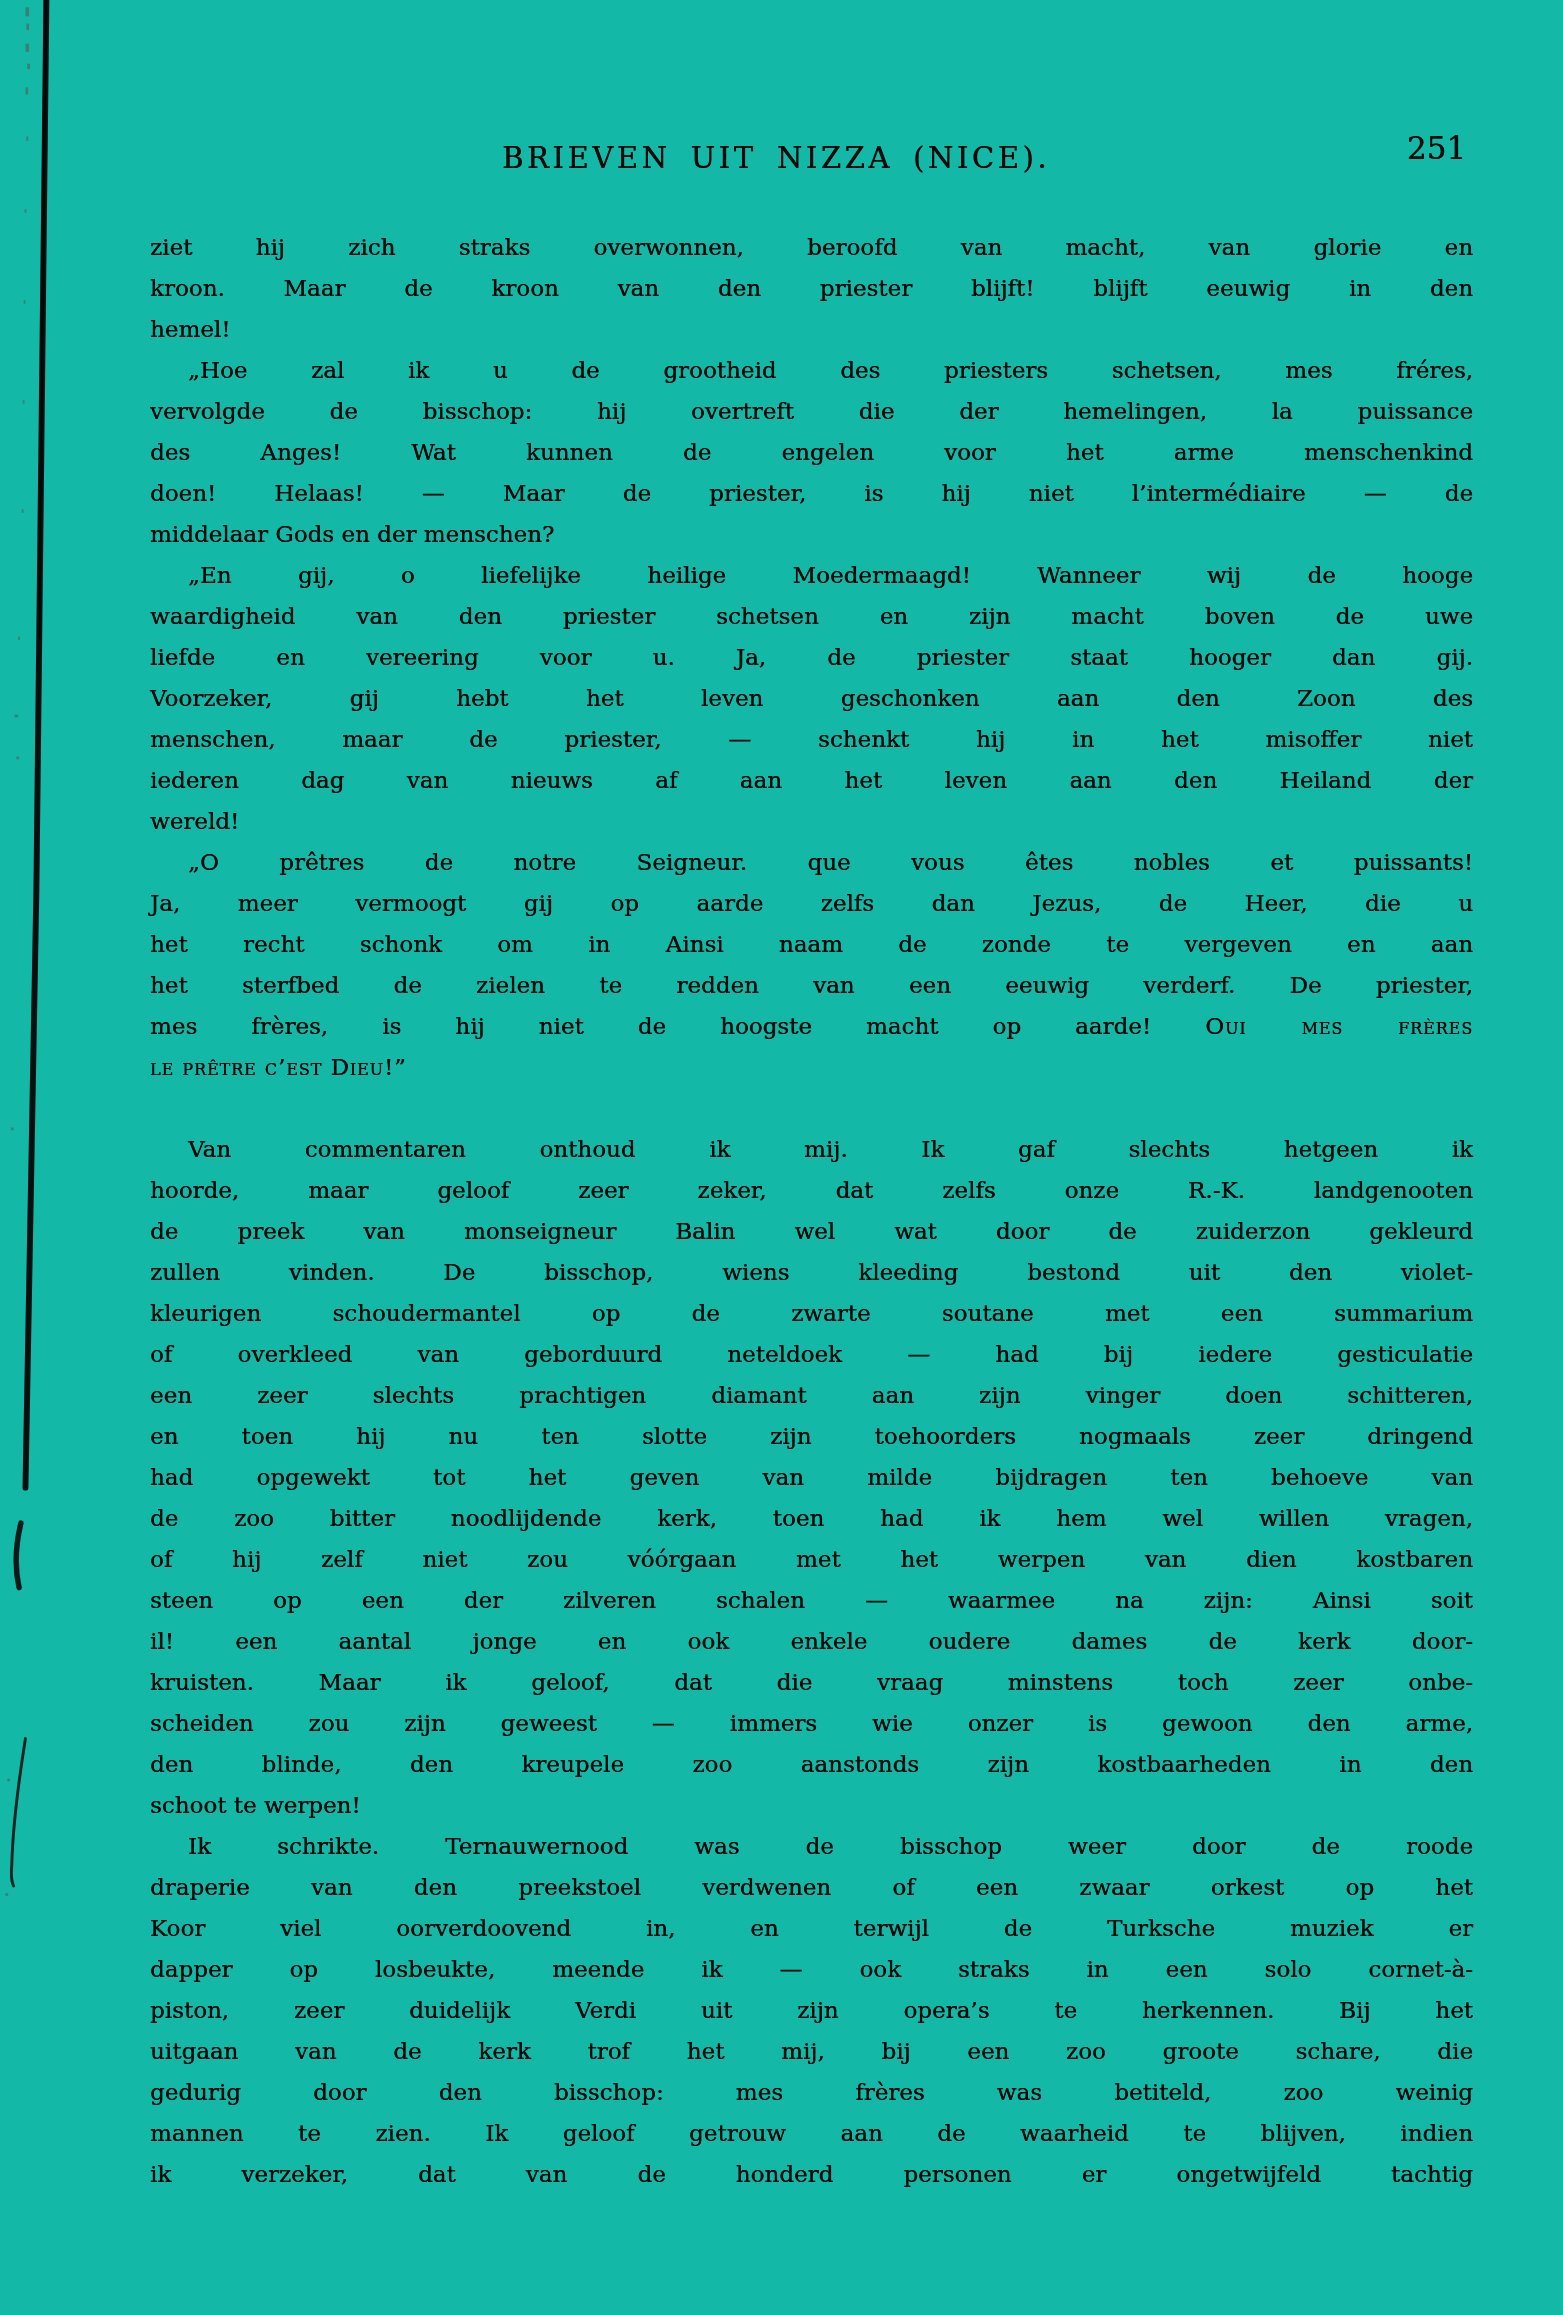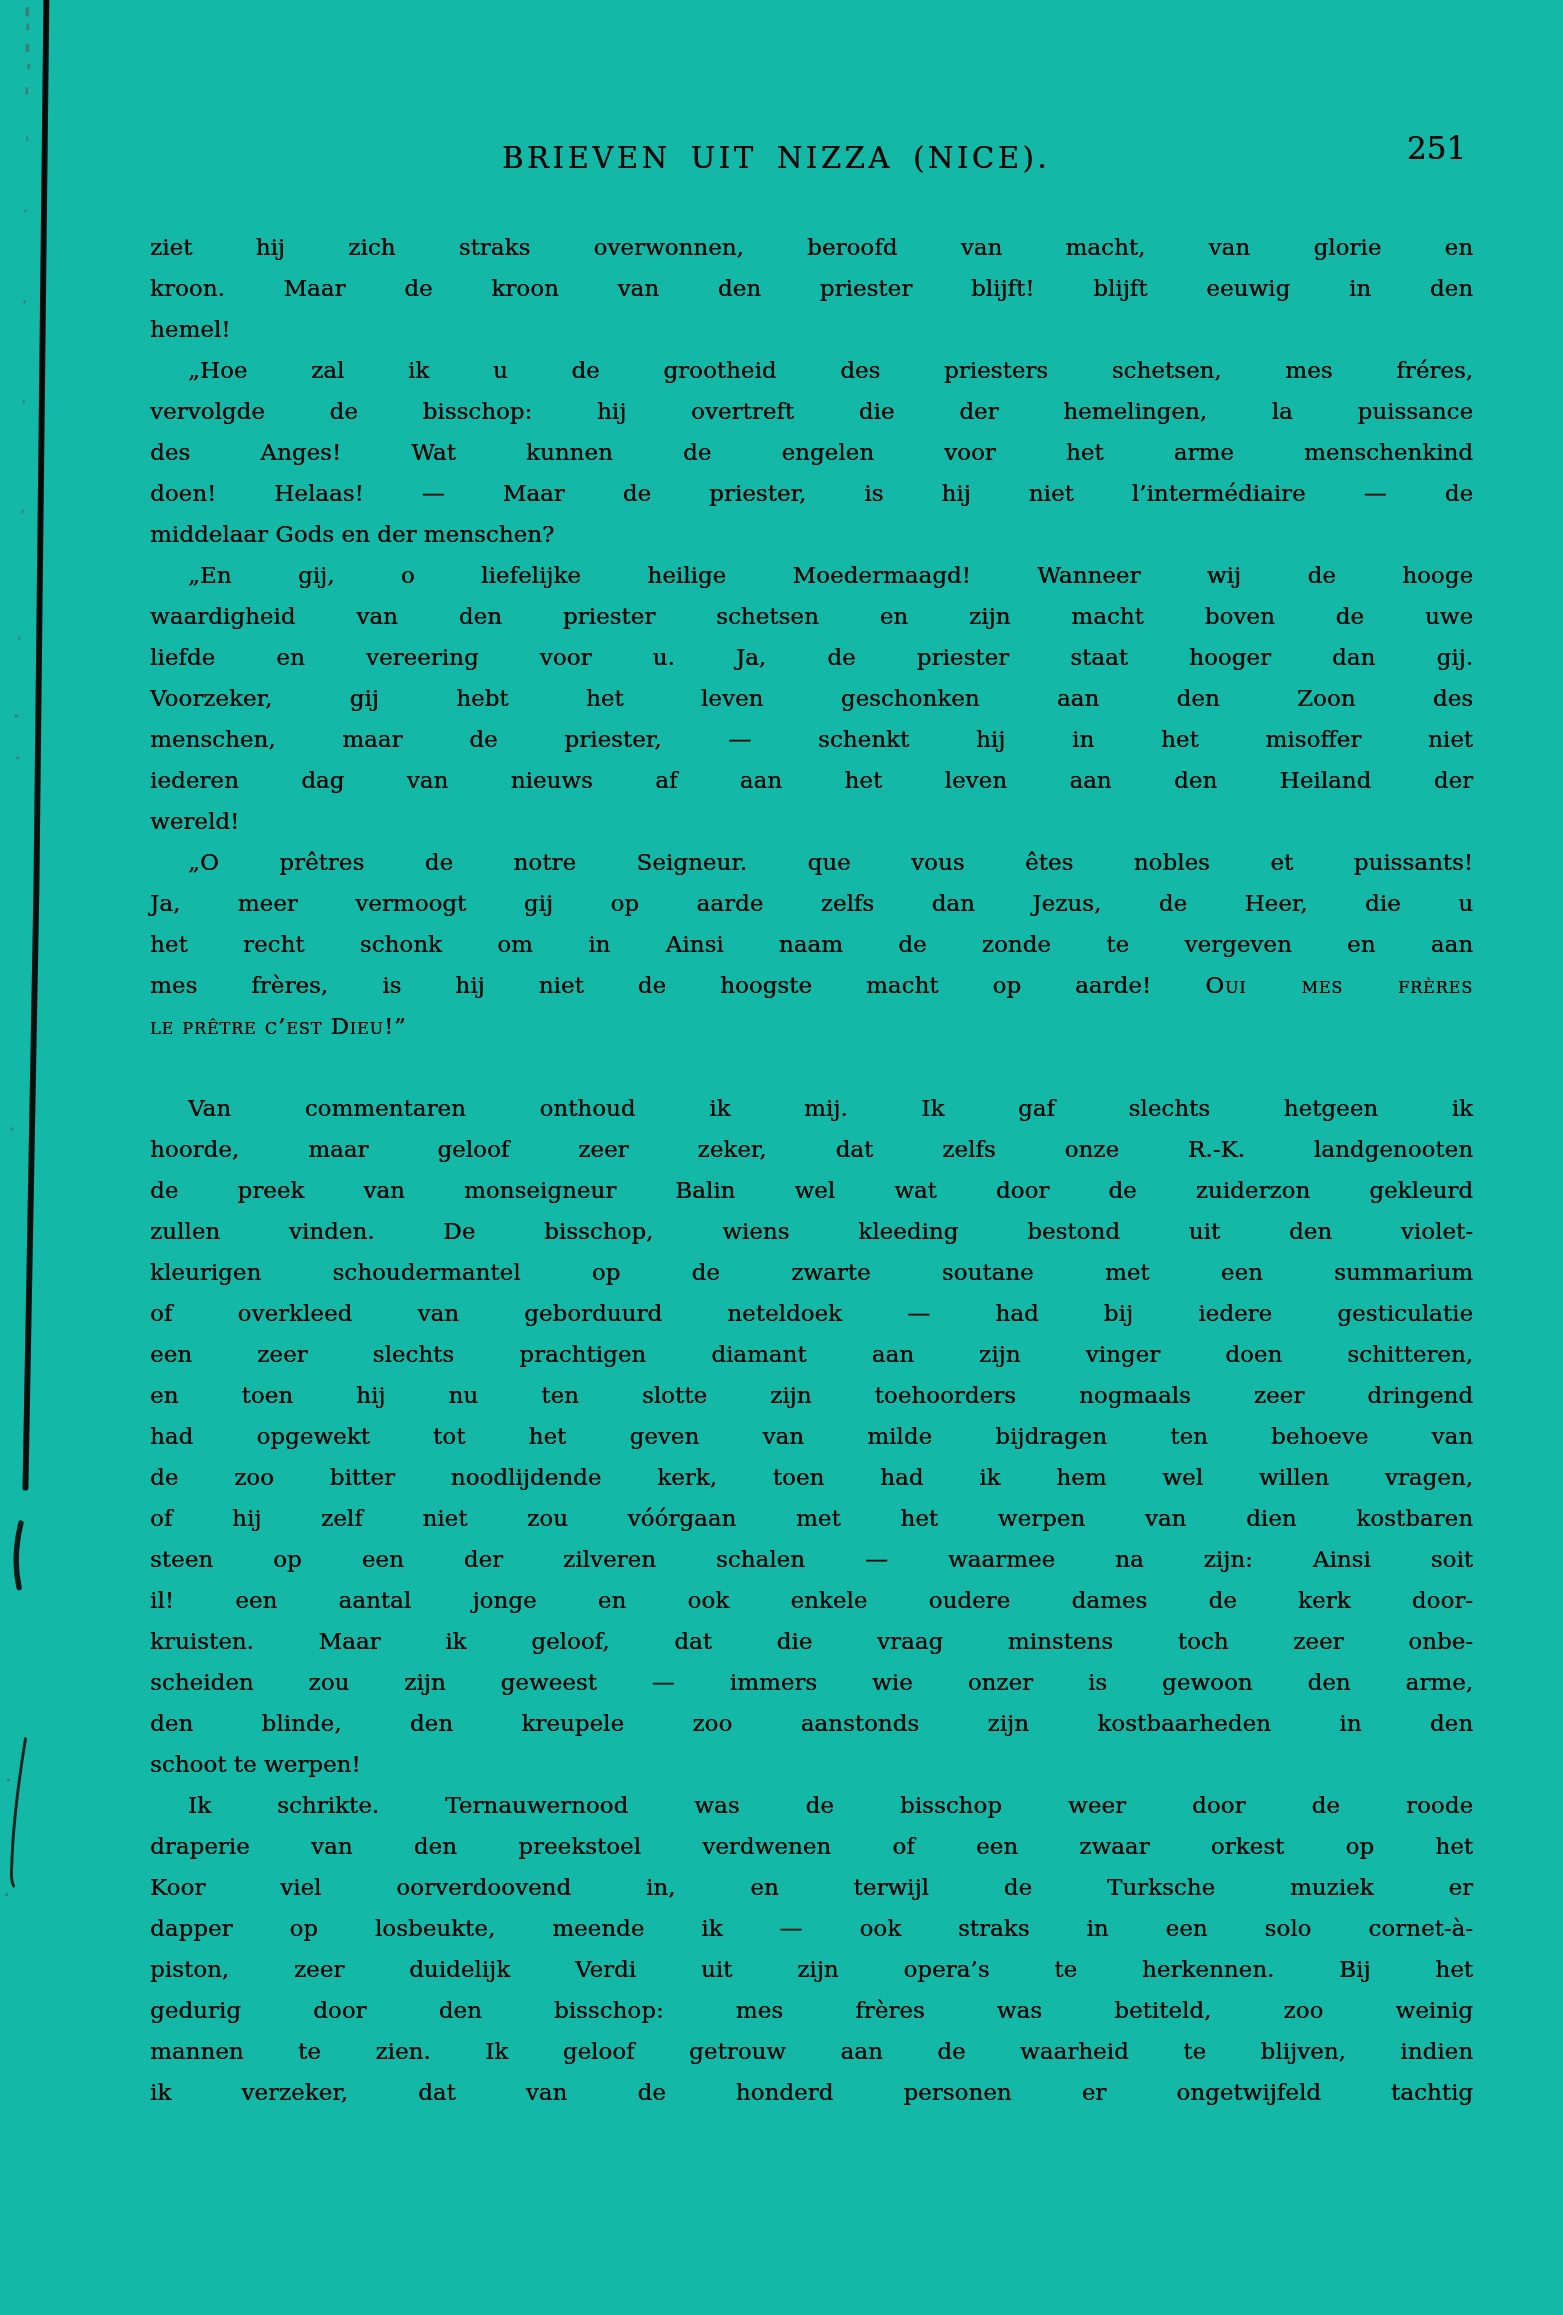--- a/index.html
+++ b/index.html
@@ -129,20 +129,21 @@
         <div class="line">liefde en vereering voor u. Ja, de priester staat hooger dan gij.</div>
         <div class="line">Voorzeker, gij hebt het leven geschonken aan den Zoon des</div>
         <div class="line">menschen, maar de priester, — schenkt hij in het misoffer niet</div>
         <div class="line">iederen dag van nieuws af aan het leven aan den Heiland der</div>
         <div class="line last-left">wereld!</div>
       </div>
       <div class="paragraph indent gap-after">
         <div class="line">„O prêtres de notre Seigneur. que vous êtes nobles et puissants!</div>
         <div class="line">Ja, meer vermoogt gij op aarde zelfs dan Jezus, de Heer, die u</div>
         <div class="line">het recht schonk om in Ainsi naam de zonde te vergeven en aan</div>
+        <div class="line">het sterfbed de zielen te redden van een eeuwig verderf. De priester,</div>
         <div class="line">mes frères, is hij niet de hoogste macht op aarde! <span class="smallcaps">Oui mes frères</span></div>
         <div class="line last-left"><span class="smallcaps">le prêtre c’est Dieu!”</span></div>
       </div>
       <div class="paragraph indent">
         <div class="line">Van commentaren onthoud ik mij. Ik gaf slechts hetgeen ik</div>
         <div class="line">hoorde, maar geloof zeer zeker, dat zelfs onze R.-K. landgenooten</div>
         <div class="line">de preek van monseigneur Balin wel wat door de zuiderzon gekleurd</div>
         <div class="line">zullen vinden. De bisschop, wiens kleeding bestond uit den violet-</div>
         <div class="line">kleurigen schoudermantel op de zwarte soutane met een summarium</div>
         <div class="line">of overkleed van geborduurd neteldoek — had bij iedere gesticulatie</div>
@@ -157,20 +158,21 @@
         <div class="line">scheiden zou zijn geweest — immers wie onzer is gewoon den arme,</div>
         <div class="line">den blinde, den kreupele zoo aanstonds zijn kostbaarheden in den</div>
         <div class="line last-left">schoot te werpen!</div>
       </div>
       <div class="paragraph indent">
         <div class="line">Ik schrikte. Ternauwernood was de bisschop weer door de roode</div>
         <div class="line">draperie van den preekstoel verdwenen of een zwaar orkest op het</div>
         <div class="line">Koor viel oorverdoovend in, en terwijl de Turksche muziek er</div>
         <div class="line">dapper op losbeukte, meende ik — ook straks in een solo cornet-à-</div>
         <div class="line">piston, zeer duidelijk Verdi uit zijn opera’s te herkennen. Bij het</div>
+        <div class="line">uitgaan van de kerk trof het mij, bij een zoo groote schare, die</div>
         <div class="line">gedurig door den bisschop: mes frères was betiteld, zoo weinig</div>
         <div class="line">mannen te zien. Ik geloof getrouw aan de waarheid te blijven, indien</div>
         <div class="line">ik verzeker, dat van de honderd personen er ongetwijfeld tachtig</div>
       </div>
     </div>
 
 </div>
 
 
 </body></html>

